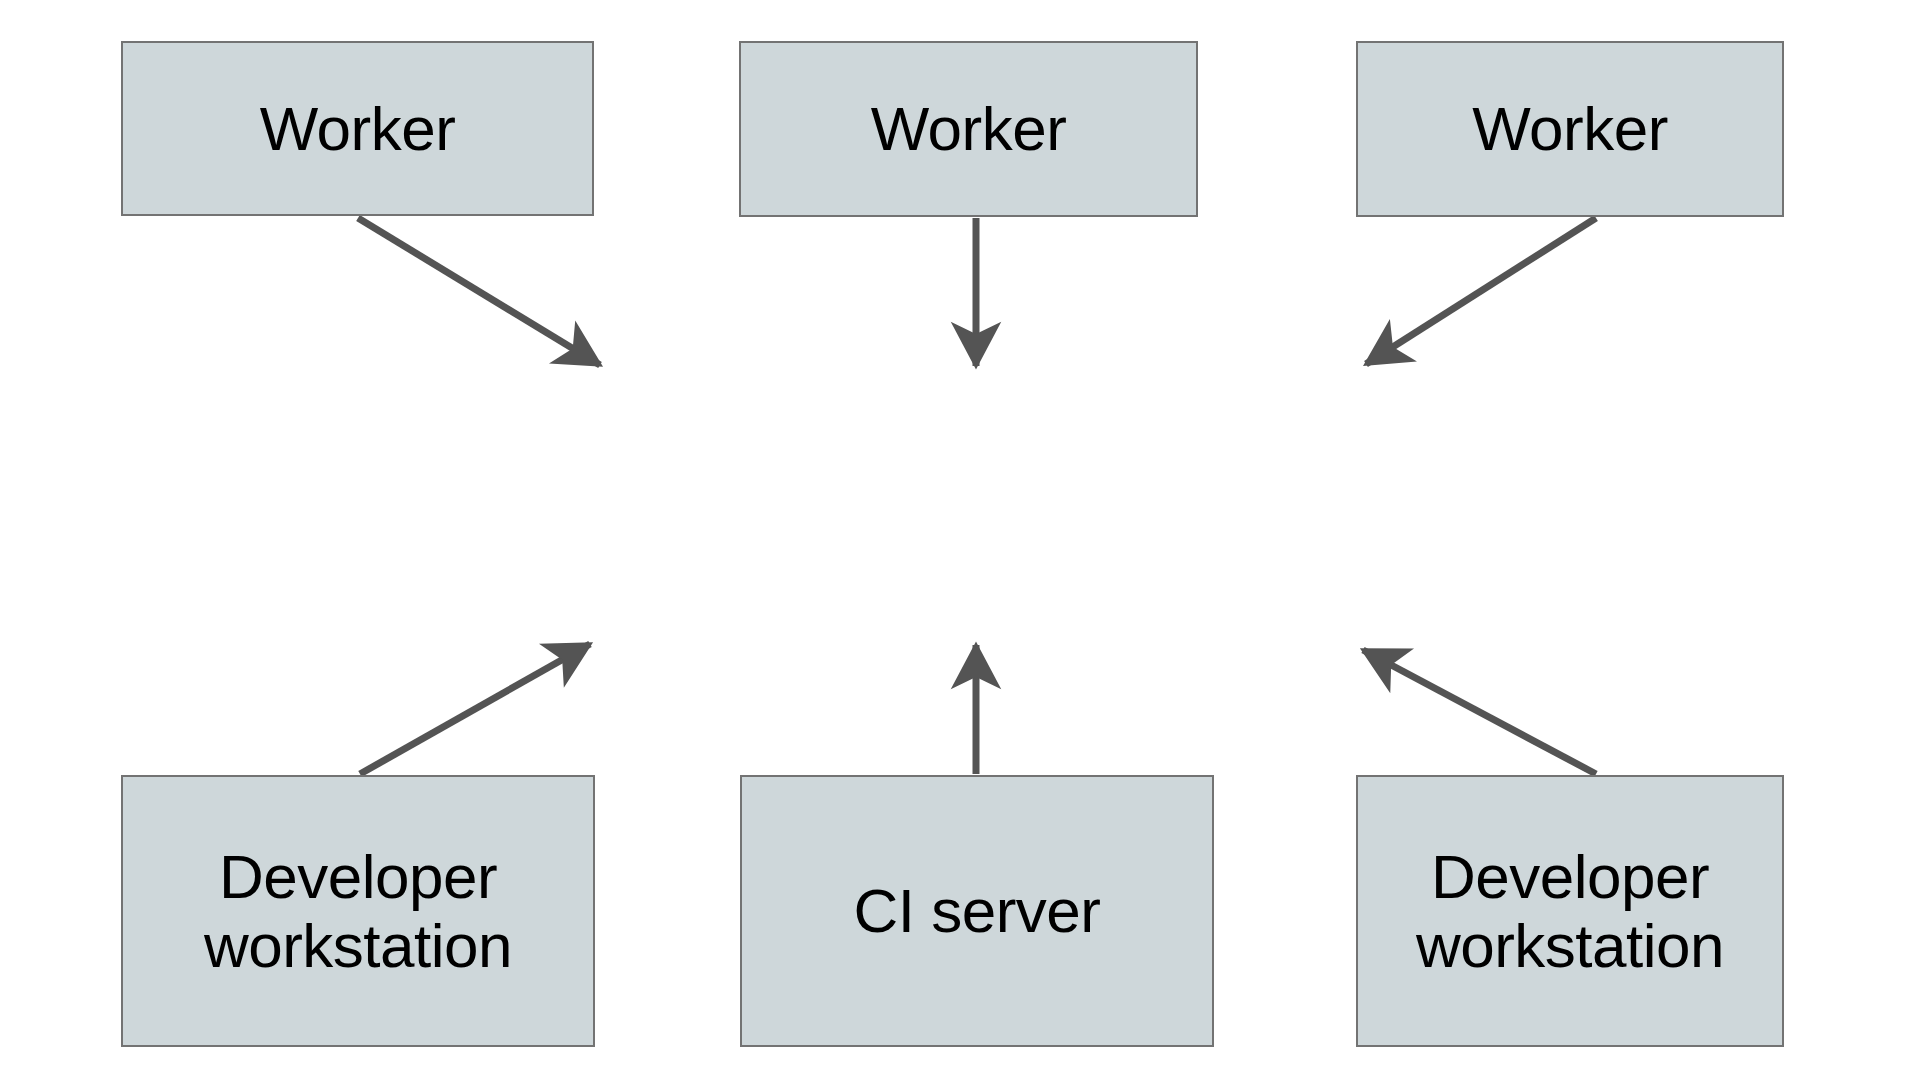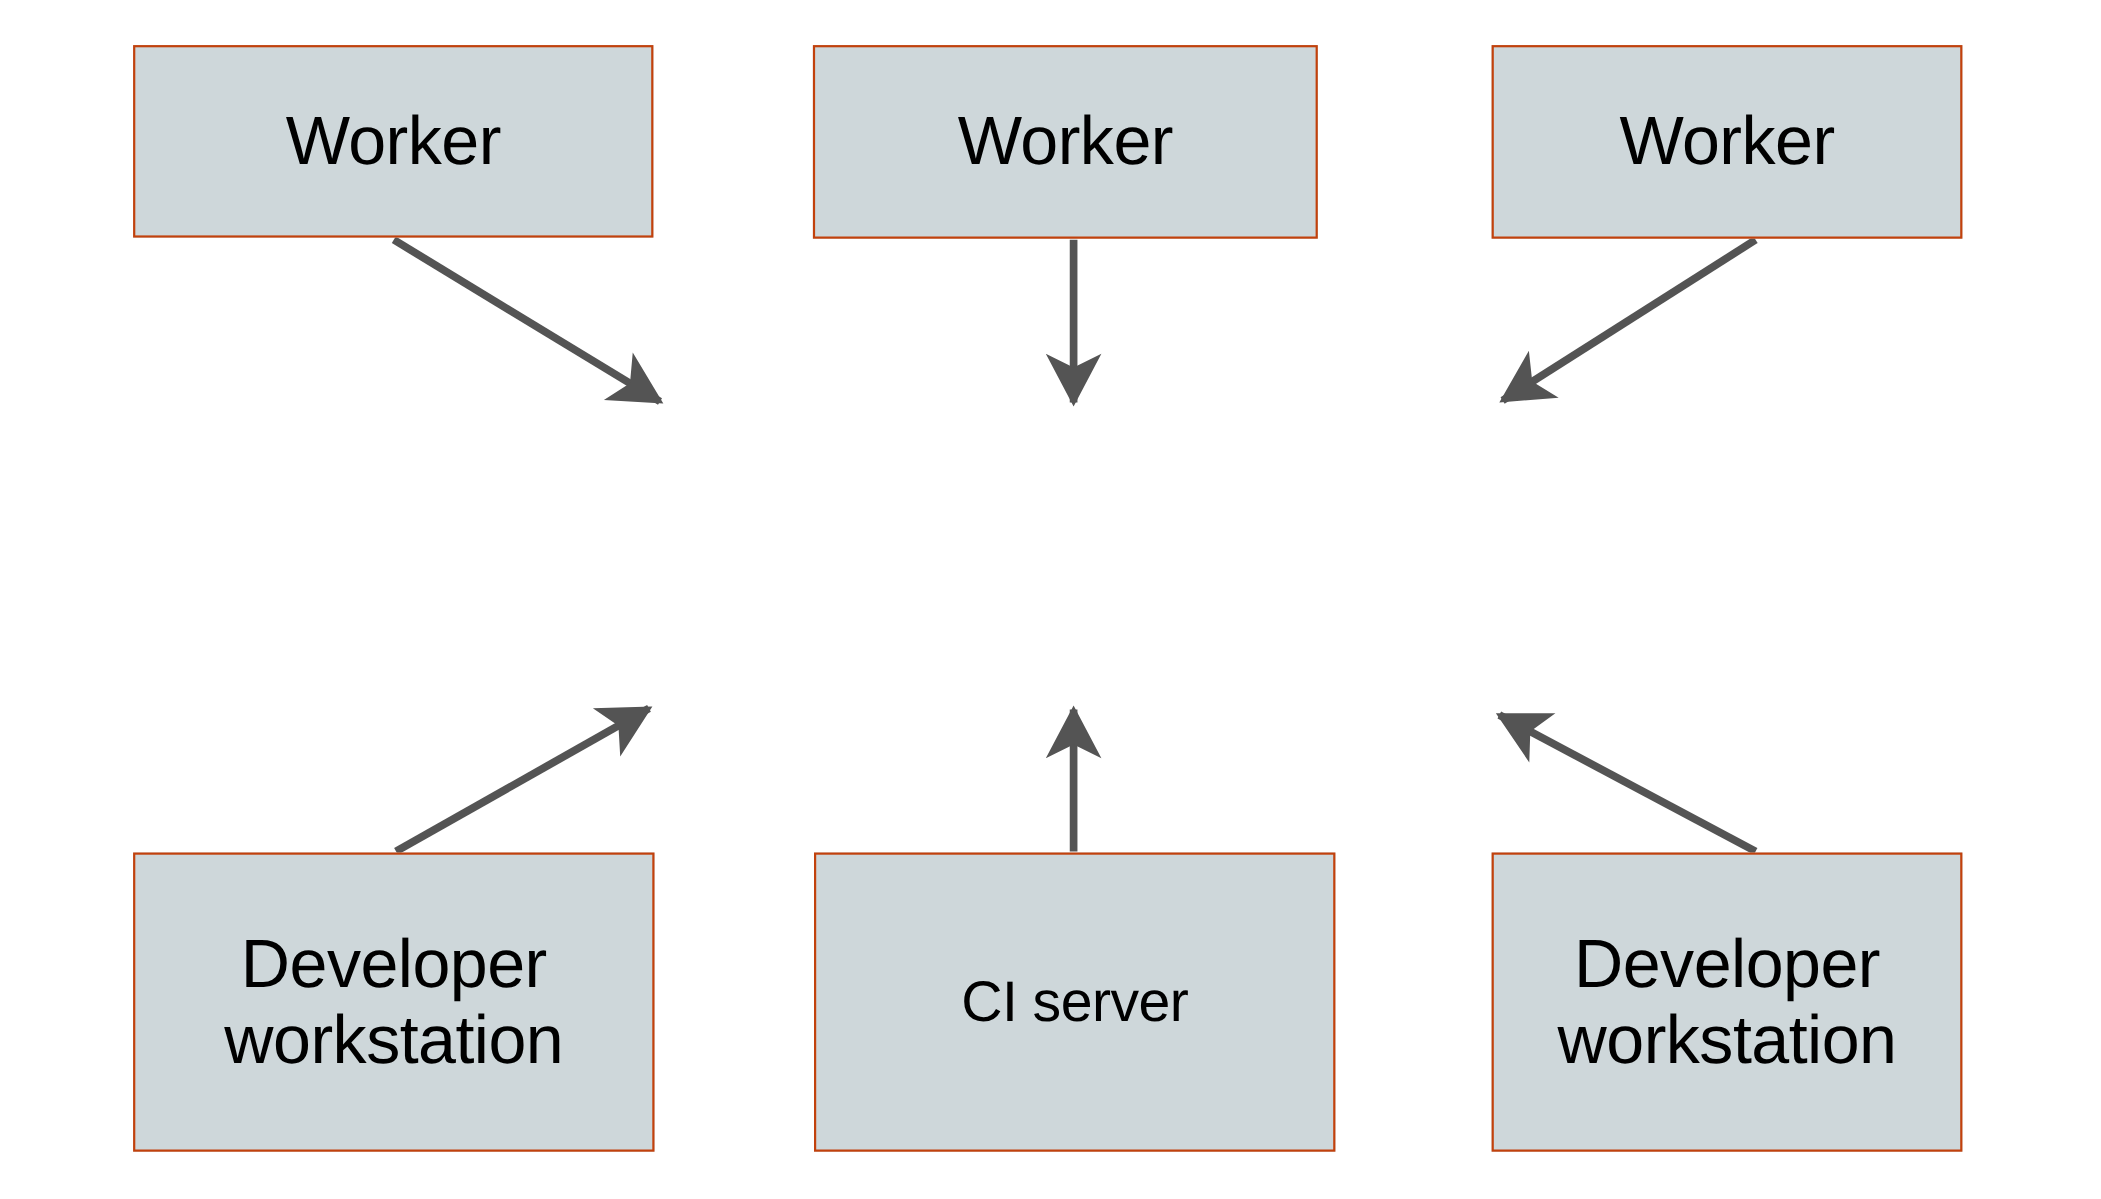--- a/index.html
+++ b/index.html
@@ -14,39 +14,39 @@
     position: relative;
     width: 1910px;
     height: 1090px;
     background: #ffffff;
     overflow: hidden;
   }
   .node {
     position: absolute;
     box-sizing: border-box;
     background: #ced7da;
-    border: 2px solid #c2410c;
+    border: 2px solid #737373;
     display: flex;
     align-items: center;
     justify-content: center;
     text-align: center;
     color: #000000;
     font-family: "Liberation Sans", sans-serif;
     font-weight: 400;
     line-height: 1.12;
     letter-spacing: -0.5px;
     white-space: pre-line;
     user-select: none;
   }
   .node-worker-1 { left: 121px; top: 41px;  width: 473px; height: 175px; font-size: 62px; }
   .node-worker-2 { left: 739px; top: 41px;  width: 459px; height: 176px; font-size: 62px; }
   .node-worker-3 { left: 1356px; top: 41px; width: 428px; height: 176px; font-size: 62px; }
   .node-master   { left: 581px; top: 367px; width: 477px; height: 276px; font-size: 62px; }
   .node-devws-1  { left: 121px; top: 775px; width: 474px; height: 272px; font-size: 62px; }
-  .node-ci       { left: 740px; top: 775px; width: 474px; height: 272px; font-size: 52px; }
+  .node-ci       { left: 740px; top: 775px; width: 474px; height: 272px; font-size: 62px; }
   .node-devws-2  { left: 1356px; top: 775px; width: 428px; height: 272px; font-size: 62px; }
 
   #edges {
     position: absolute;
     left: 0;
     top: 0;
     width: 1910px;
     height: 1090px;
     pointer-events: none;
   }

